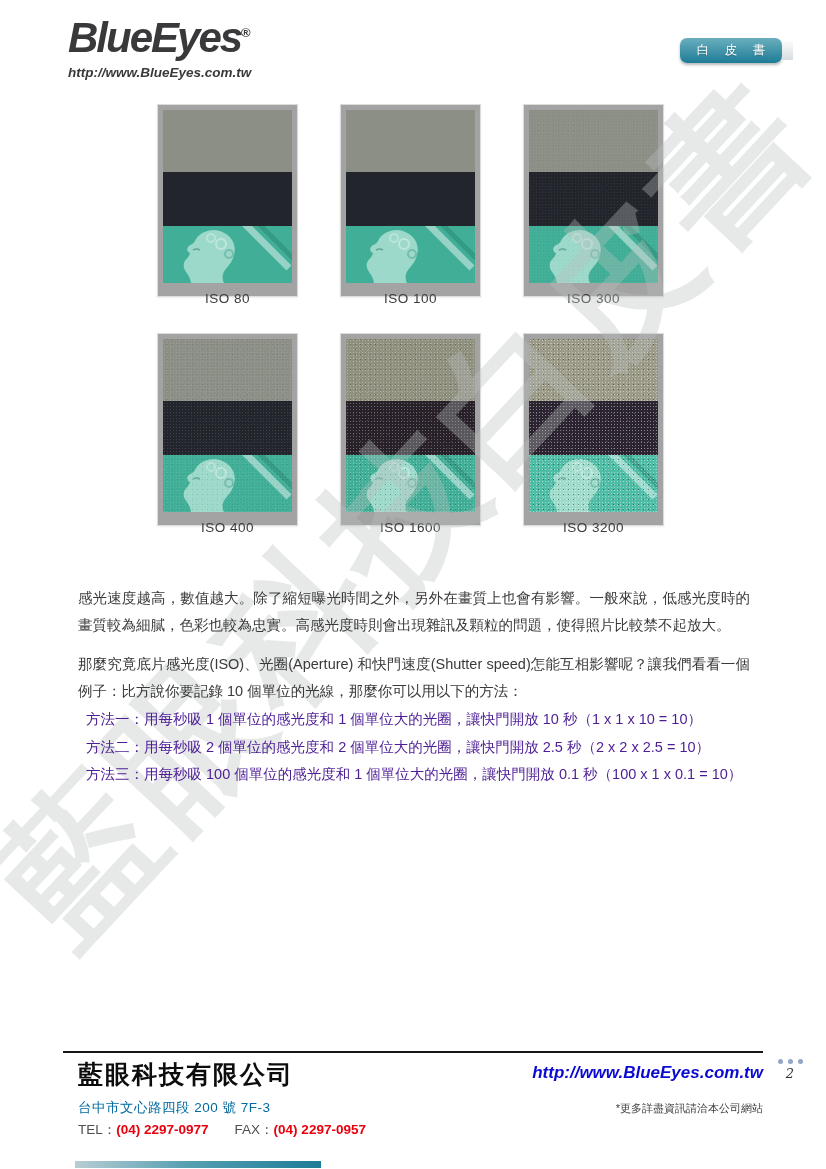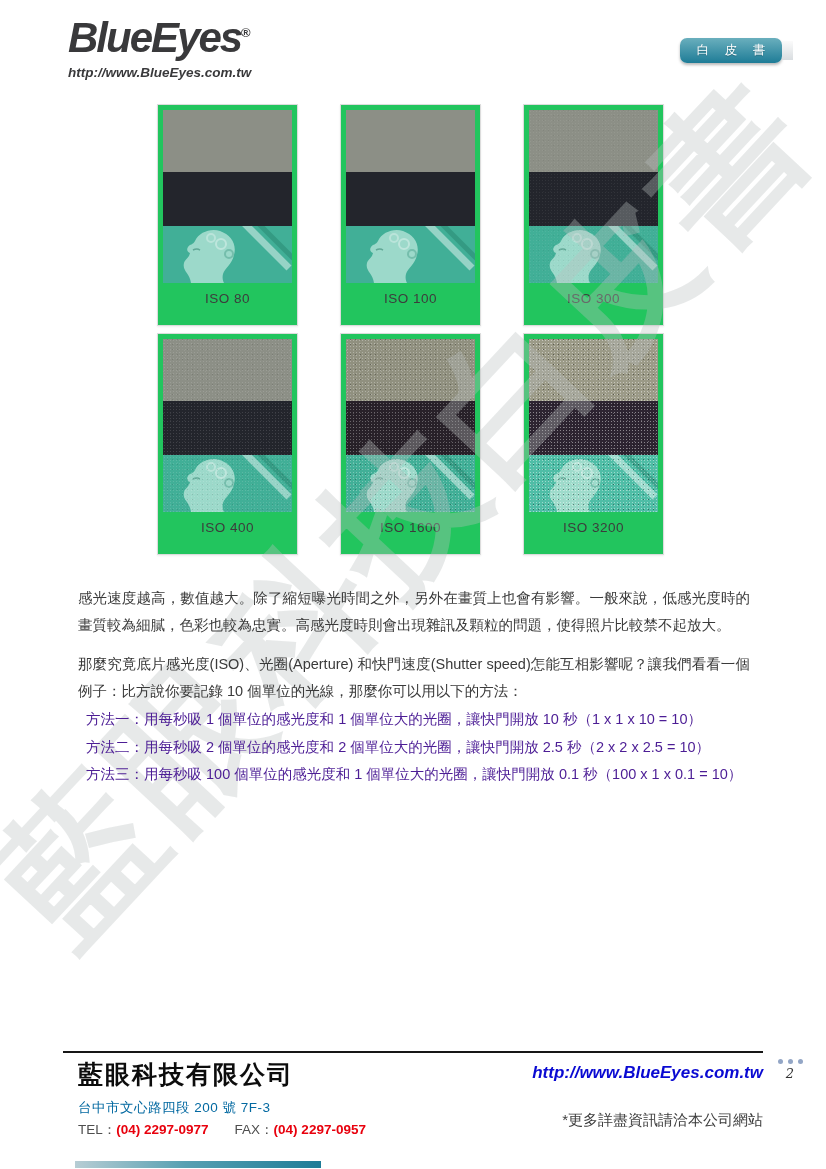--- a/index.html
+++ b/index.html
@@ -18,21 +18,21 @@
          display:flex;align-items:center;justify-content:center;
          box-shadow:0 2px 3px rgba(0,0,0,.28);border-radius:7px;}
   .badge::after{content:"";position:absolute;right:-11px;top:3px;width:11px;height:19px;
          background:linear-gradient(180deg,#fbfbfb,#d9dde0);}
   .badge-label{color:#fff;font-size:12.5px;letter-spacing:6px;margin-right:-6px;
          text-shadow:0 1px 1px rgba(0,0,0,.25);}
 
   
   .grid-row{position:absolute;left:157px;width:507px;display:flex;justify-content:space-between;z-index:0;}
   #row1{top:104px;} #row2{top:333px;}
-  .iso-card{width:141px;height:222px;background:#22c55e;border:1px solid #dcdcdc;
+  .iso-card{width:141px;height:193px;background:#a3a3a3;border:1px solid #dcdcdc;
             box-sizing:border-box;padding:5px 5px 0;box-shadow:0 1px 2px rgba(0,0,0,.07);}
   .photo{position:relative;height:173px;overflow:hidden;background:#23252c;}
   .band{position:absolute;left:0;right:0;}
   .band-gray{top:0;height:36%;background:var(--band-gray,#8c8f86);}
   .band-dark{top:36%;height:31%;background:var(--band-dark,#23252c);}
   .band-teal{top:67%;height:33%;background:var(--band-teal,#41af97);}
   .face{position:absolute;left:0;top:0;width:100%;height:100%;}
   .photo::after{content:"";position:absolute;inset:0;opacity:var(--noise,0);
      background-image:
        radial-gradient(rgba(255,255,255,.55) .7px, transparent .9px),
@@ -68,21 +68,21 @@
   .page-num{position:absolute;left:770px;top:1059px;width:40px;text-align:center;z-index:2;}
   .dots{display:flex;gap:5px;justify-content:center;}
   .dot{width:5px;height:5px;border-radius:50%;background:#93a6c6;}
   .num{font-family:"DejaVu Serif","Liberation Serif",serif;font-style:italic;
        font-size:13px;color:#333;margin-top:2px;}
   .address{position:absolute;left:78px;top:1099px;font-size:13.5px;color:#0369a1;
            letter-spacing:.5px;z-index:2;}
   .telfax{position:absolute;left:78px;top:1121px;font-size:13.5px;color:#4e4e4e;z-index:2;}
   .phone{color:var(--phone-red,#e8000d);font-weight:bold;}
   .fax-label{margin-left:26px;}
-  .note{position:absolute;right:63px;top:1101px;font-size:15px;color:#3d3d3d;z-index:2;margin-top:10px;}
+  .note{position:absolute;right:63px;top:1101px;font-size:11px;color:#3d3d3d;z-index:2;}
   .bottom-bar{position:absolute;left:75px;top:1161px;width:246px;height:7px;z-index:2;
        background:linear-gradient(90deg,#b7cdd4,#57a0b2 45%,#1e7c97);}
 </style>
 </head>
 <body>
 
 <div class="page">
 
   <div class="logo">
     <div class="logo-text"><span>BlueEyes</span><span class="logo-reg">®</span></div>

